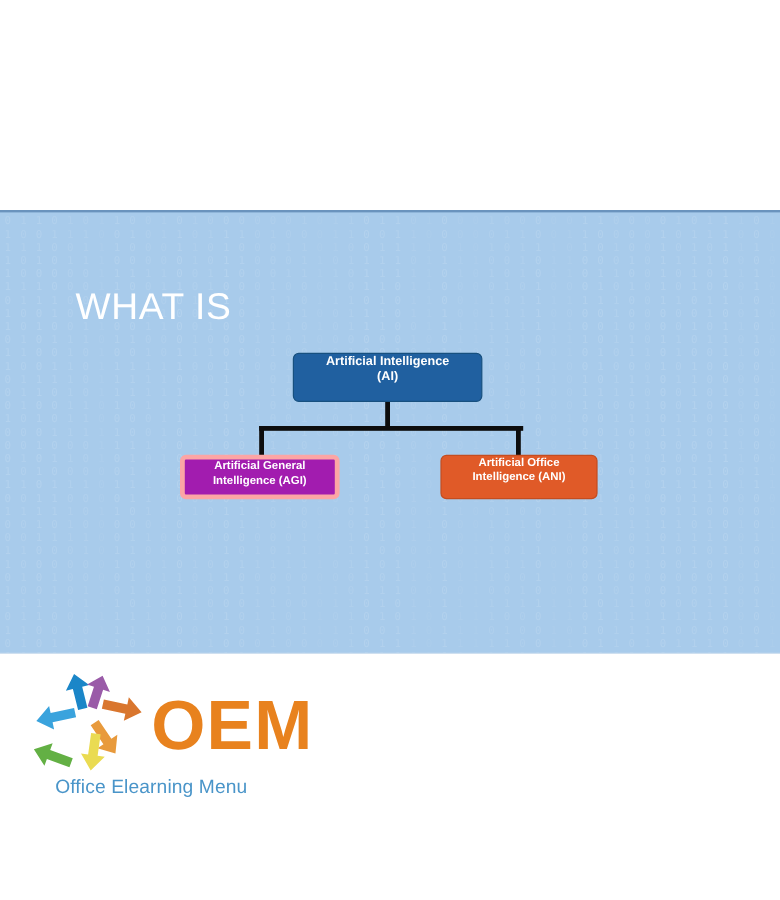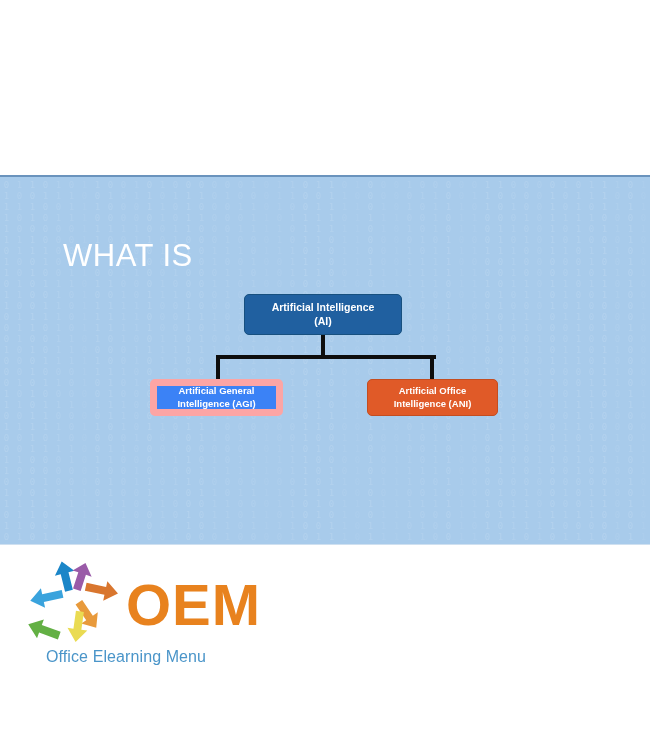--- a/index.html
+++ b/index.html
@@ -74,41 +74,41 @@
     pointer-events: none;
   }
   .node {
     position: absolute;
     box-sizing: border-box;
     border-radius: 5px;
     color: #ffffff;
     font-weight: bold;
     text-align: center;
     display: flex;
-    align-items: center;
+    align-items: flex-start;
     justify-content: center;
     line-height: 1.28;
     pointer-events: auto;
   }
   #node-ai {
     left: 244px;
     top: 294px;
     width: 158px;
     height: 41px;
     background: #2060a0;
     border: 1px solid #17507f;
     font-size: 10.5px;
   }
   #node-agi {
     left: 150px;
     top: 379px;
     width: 133px;
     height: 37px;
-    background: #3b82f6;
-    border: 7px solid #fca5a5;
+    background: #a21caf;
+    border: 4px solid #fca5a5;
     font-size: 9.5px;
   }
   #node-ani {
     left: 367px;
     top: 379px;
     width: 131px;
     height: 37px;
     background: #e05a28;
     border: 1px solid #c44d20;
     font-size: 9.5px;

